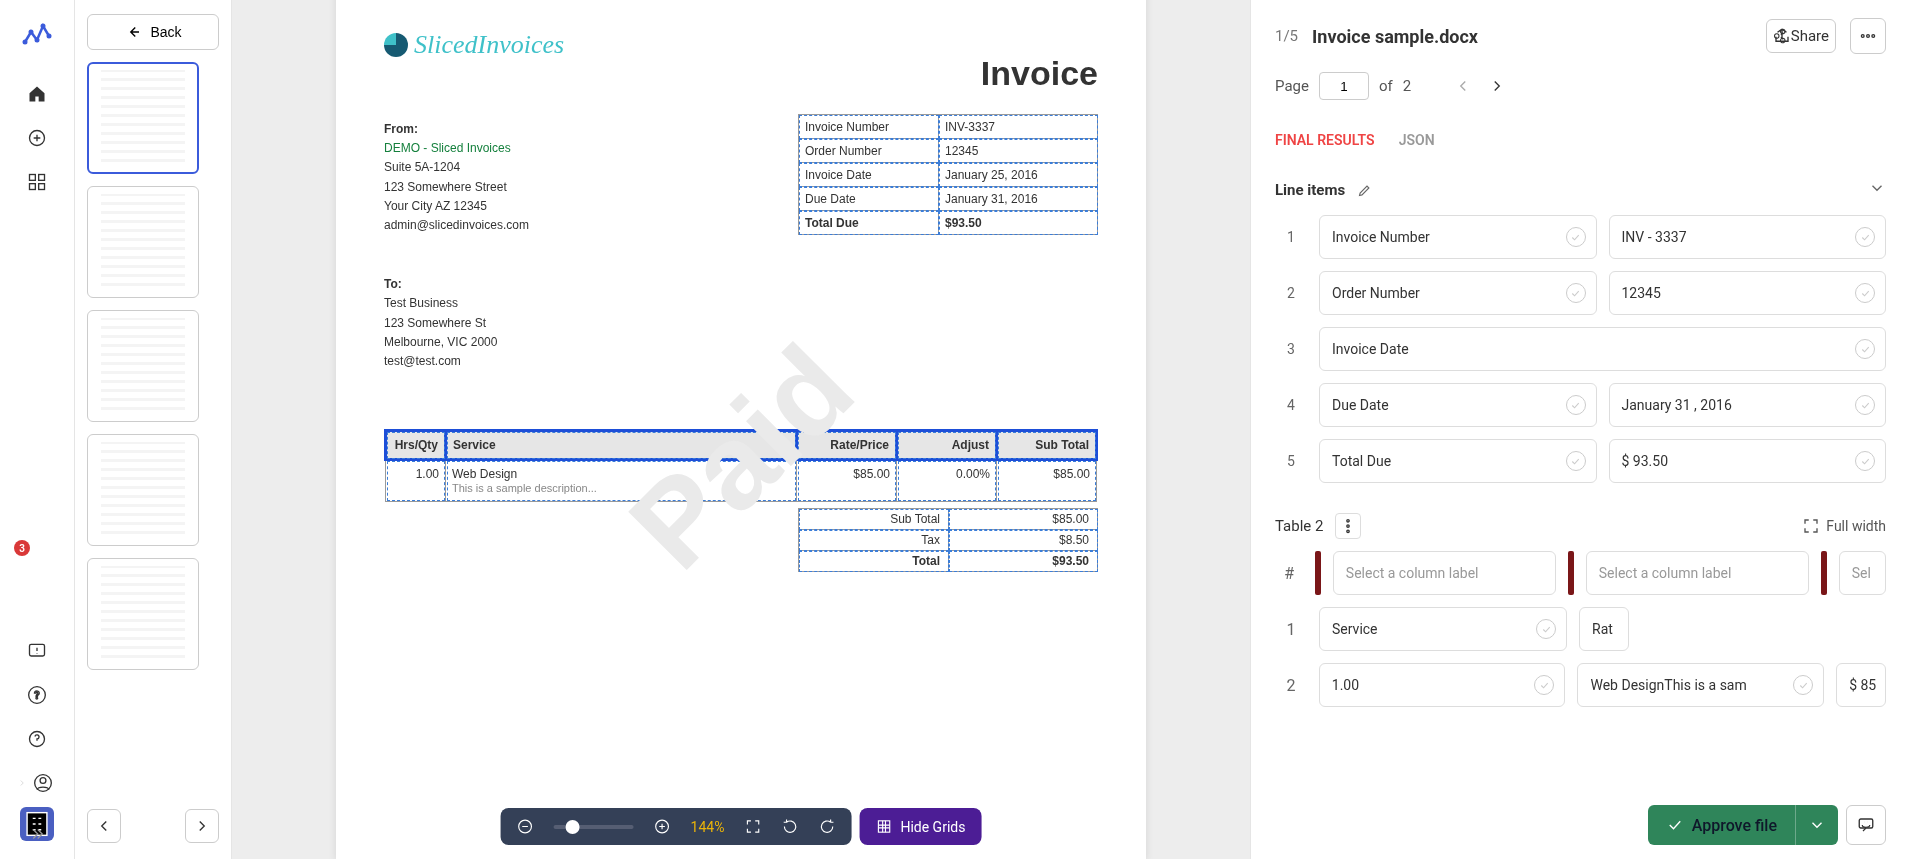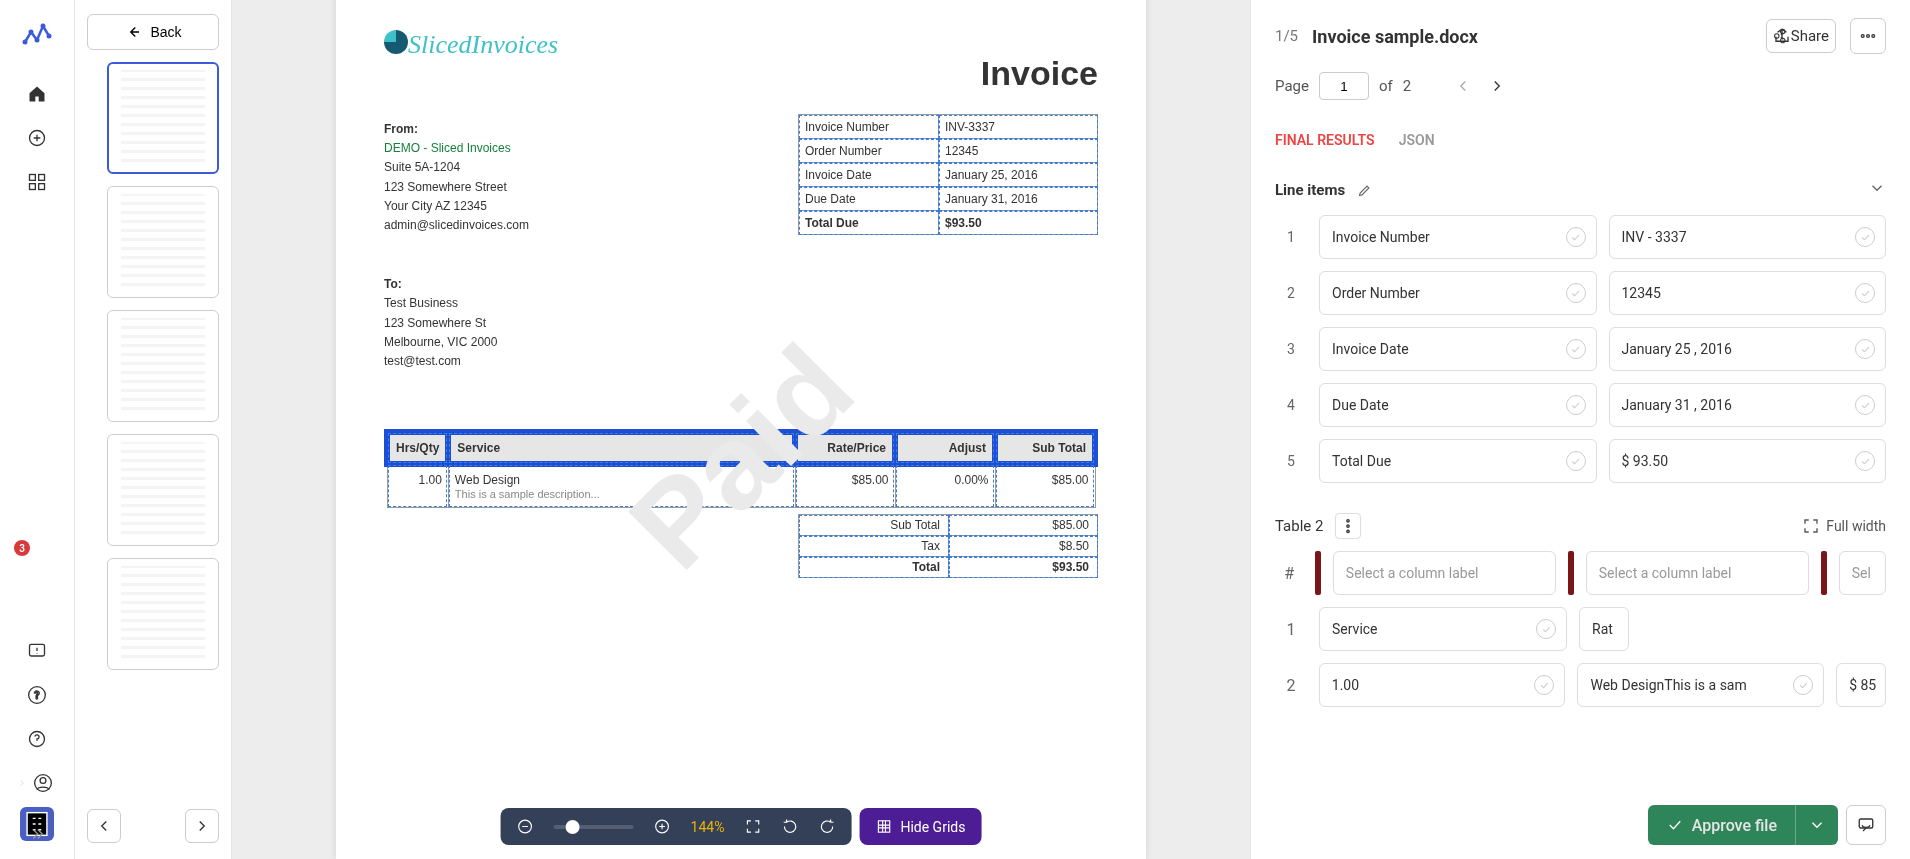--- a/index.html
+++ b/index.html
@@ -8,48 +8,48 @@
   .rail{width:75px;background:#fff;border-right:1px solid #e5e5e5;display:flex;flex-direction:column;align-items:center;padding:18px 0;gap:4px;position:relative;height:859px}
   .rail .logo{width:32px;height:32px;margin-bottom:20px;}
   .rail .ic{width:40px;height:40px;display:flex;align-items:center;justify-content:center;border-radius:6px;cursor:pointer;color:#555;position:relative}
   .rail .ic svg{width:20px;height:20px;stroke:#333;fill:none;stroke-width:1.6;}
   .rail .spacer{flex:1}
   .badge{position:absolute;top:-3px;left:-3px;background:#d93838;color:#fff;font-size:10px;font-weight:600;width:16px;height:16px;border-radius:50%;display:flex;align-items:center;justify-content:center;}
   .rail .box{width:34px;height:34px;background:#4a5fc1;border-radius:6px;display:flex;align-items:center;justify-content:center;margin-top:6px}
   .rail .box svg{stroke:#fff}
   .rail .bottom-ic{position:absolute;bottom:12px;left:50%;transform:translateX(-50%);cursor:pointer;color:#999}
   
-  .thumbs{width:157px;background:#fff;border-right:1px solid #e5e5e5;padding:14px 12px;display:flex;flex-direction:column;align-items:flex-end;gap:12px;height:859px;position:relative}
+  .thumbs{width:157px;background:#fff;border-right:1px solid #e5e5e5;padding:14px 12px;display:flex;flex-direction:column;align-items:flex-start;gap:12px;height:859px;position:relative}
   .back-btn{width:100%;height:36px;border:1px solid #ccc;border-radius:6px;background:#fff;display:flex;align-items:center;justify-content:center;gap:8px;font-size:14px;cursor:pointer;font-weight:500}
   .thumb{width:112px;height:112px;background:#fff;border:1px solid #ccc;border-radius:6px;display:flex;align-items:center;justify-content:center}
   .thumb.sel{border:2px solid #3b5bdb}
   .thumb-inner{width:84px;height:96px;background:linear-gradient(#f4f4f4 3px,transparent 3px) 0 8px/100% 9px,#fff;position:relative}
   .pg-nav{position:absolute;bottom:16px;left:12px;right:12px;display:flex;justify-content:space-between}
   .pg-btn{width:34px;height:34px;border:1px solid #ccc;border-radius:6px;background:#fff;display:flex;align-items:center;justify-content:center;cursor:pointer}
   
   .center{flex:1;background:#ededed;height:859px;display:flex;justify-content:center;position:relative;overflow:hidden}
   .doc{width:810px;background:#fff;margin-top:-30px;padding:60px 48px 40px;position:relative;font-family:Arial,sans-serif;font-size:13px;color:#333;box-shadow:0 2px 8px rgba(0,0,0,.1)}
   .doc .watermark{position:absolute;left:50%;top:50%;transform:translate(-50%,-20%) rotate(-45deg);font-size:120px;font-weight:700;color:#eaeaea;user-select:none}
-  .doc-logo{display:flex;gap:0;margin-bottom:51px}
+  .doc-logo{display:flex;align-items:center;gap:6px;margin-bottom:51px}
   .doc-logo .pie{width:24px;height:24px;border-radius:50%;background:conic-gradient(#165a72 0 75%, #3fc1c9 75% 100%);}
   .doc-logo .txt{font-family:cursive;font-size:26px;color:#3fc1c9;font-style:italic}
   .doc-title{position:absolute;top:84px;right:48px;font-size:34px;font-weight:700;color:#333}
   .doc-row{display:flex;justify-content:space-between;margin-top:60px}
   .from{font-size:12px;line-height:1.6}
   .from b{font-weight:700}
   .from .link{color:#15803d}
   .info-tbl{border-collapse:collapse;width:300px;font-size:12px;margin-top:-6px}
   .info-tbl td{border:1px solid #999;padding:2px 6px}
   .info-tbl td:first-child{width:140px;background:#fff}
   .info-tbl tr:last-child td{font-weight:700}
   .info-tbl .boxed{outline:1.5px dashed #3b7dd8;outline-offset:-1px}
   .to{font-size:12px;line-height:1.6;margin-top:40px}
   .to b{font-weight:700}
   .svc-tbl{margin-top:58px;width:calc(100% - 0px);border-collapse:collapse;font-size:12px}
-  .svc-tbl th{background:#e6e6e6;border:6px solid #1d4ed8;padding:6px;text-align:left;font-weight:700}
+  .svc-tbl th{background:#e6e6e6;border:3px solid #1d4ed8;padding:6px;text-align:left;font-weight:700}
   .svc-tbl th.r,.svc-tbl td.r{text-align:right}
   .svc-tbl td{border:1px solid #999;padding:6px;vertical-align:top}
   .svc-tbl .desc{color:#888;font-size:11px}
   .svc-tbl .boxed{outline:1.5px dashed #3b7dd8;outline-offset:-2px}
   .totals{margin-top:6px;width:300px;margin-left:auto;border-collapse:collapse;font-size:12px}
   .totals td{border:1px solid #999;padding:3px 8px;text-align:right}
   .totals tr td:first-child{width:150px}
   .totals .boxed{outline:1.5px dashed #3b7dd8;outline-offset:-1px}
   .totals tr:last-child td{font-weight:700}
   .bank{margin-top:34px;font-size:12px;line-height:1.6}
@@ -87,21 +87,21 @@
   .tbl2{margin-top:12px;display:flex;flex-direction:column;gap:12px}
   .trow{display:flex;gap:12px}
   .hcell{width:32px;height:44px;display:flex;align-items:center;justify-content:center;color:#666}
   .lbar{width:6px;height:44px;background:#7a1618;border-radius:2px}
   .ccell{width:248px;border:1px solid #ddd;border-radius:6px;height:44px;display:flex;align-items:center;padding:0 12px;font-size:14px;color:#333;position:relative;white-space:nowrap;overflow:hidden}
   .ccell.ph{color:#999}
   .ccell.narrow{width:50px}
   .ccell .chk{position:absolute;right:10px;top:50%;transform:translateY(-50%);width:20px;height:20px;border:1.5px solid #ccc;border-radius:50%;display:flex;align-items:center;justify-content:center}
   .ccell .chk svg{width:11px;height:11px;stroke:#ccc;fill:none;stroke-width:2.5}
   .approve-bar{position:absolute;bottom:14px;right:24px;display:flex;gap:8px}
-  .approve{background:#2f855a;color:#e5e5e5;border-radius:6px;display:flex}
+  .approve{background:#2f855a;color:#0f172a;border-radius:6px;display:flex}
   .approve .main{padding:10px 18px;display:flex;align-items:center;gap:8px;font-weight:500}
   .approve .sub{border-left:1px solid rgba(255,255,255,.3);padding:10px 12px;display:flex;align-items:center}
   .chat{width:40px;height:40px;border:1px solid #ccc;border-radius:6px;display:flex;align-items:center;justify-content:center;cursor:pointer}
   svg.i{width:18px;height:18px;stroke:currentColor;fill:none;stroke-width:1.8}
 </style>
 </head>
 <body>
 
 <div class="rail">
   <svg class="logo" viewBox="0 0 32 32">
@@ -430,28 +430,20 @@
     <div class="kvrow">
         <div class="idx">3</div>
         <div class="cell">
           <span>Invoice Date</span>
           <span class="chk">
             <svg viewBox="0 0 24 24">
               <path d="M5 12 L10 17 L19 7"></path>
             </svg>
           </span>
         </div>
-        <div class="cell">
-          <span>January 25 , 2016</span>
-          <span class="chk">
-            <svg viewBox="0 0 24 24">
-              <path d="M5 12 L10 17 L19 7"></path>
-            </svg>
-          </span>
-        </div>
       </div>
     <div class="kvrow">
         <div class="idx">4</div>
         <div class="cell">
           <span>Due Date</span>
           <span class="chk">
             <svg viewBox="0 0 24 24">
               <path d="M5 12 L10 17 L19 7"></path>
             </svg>
           </span>

